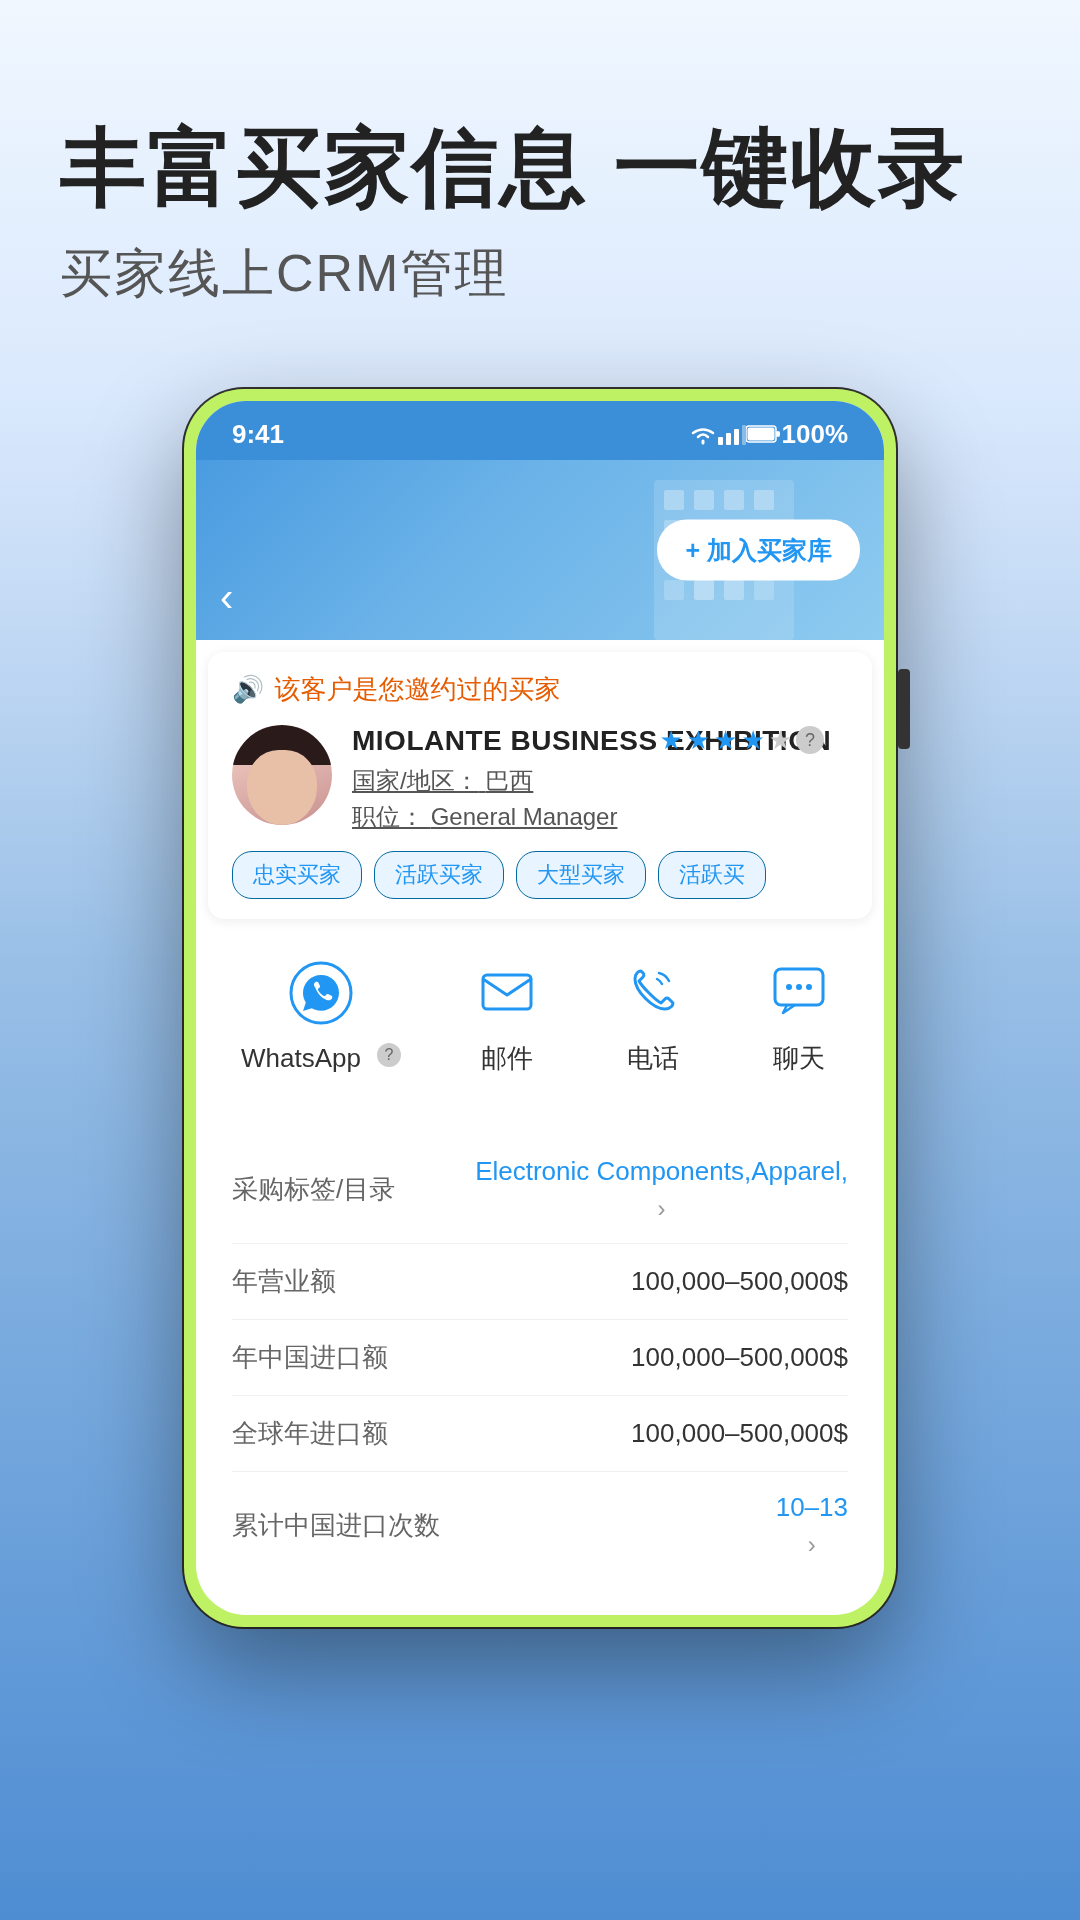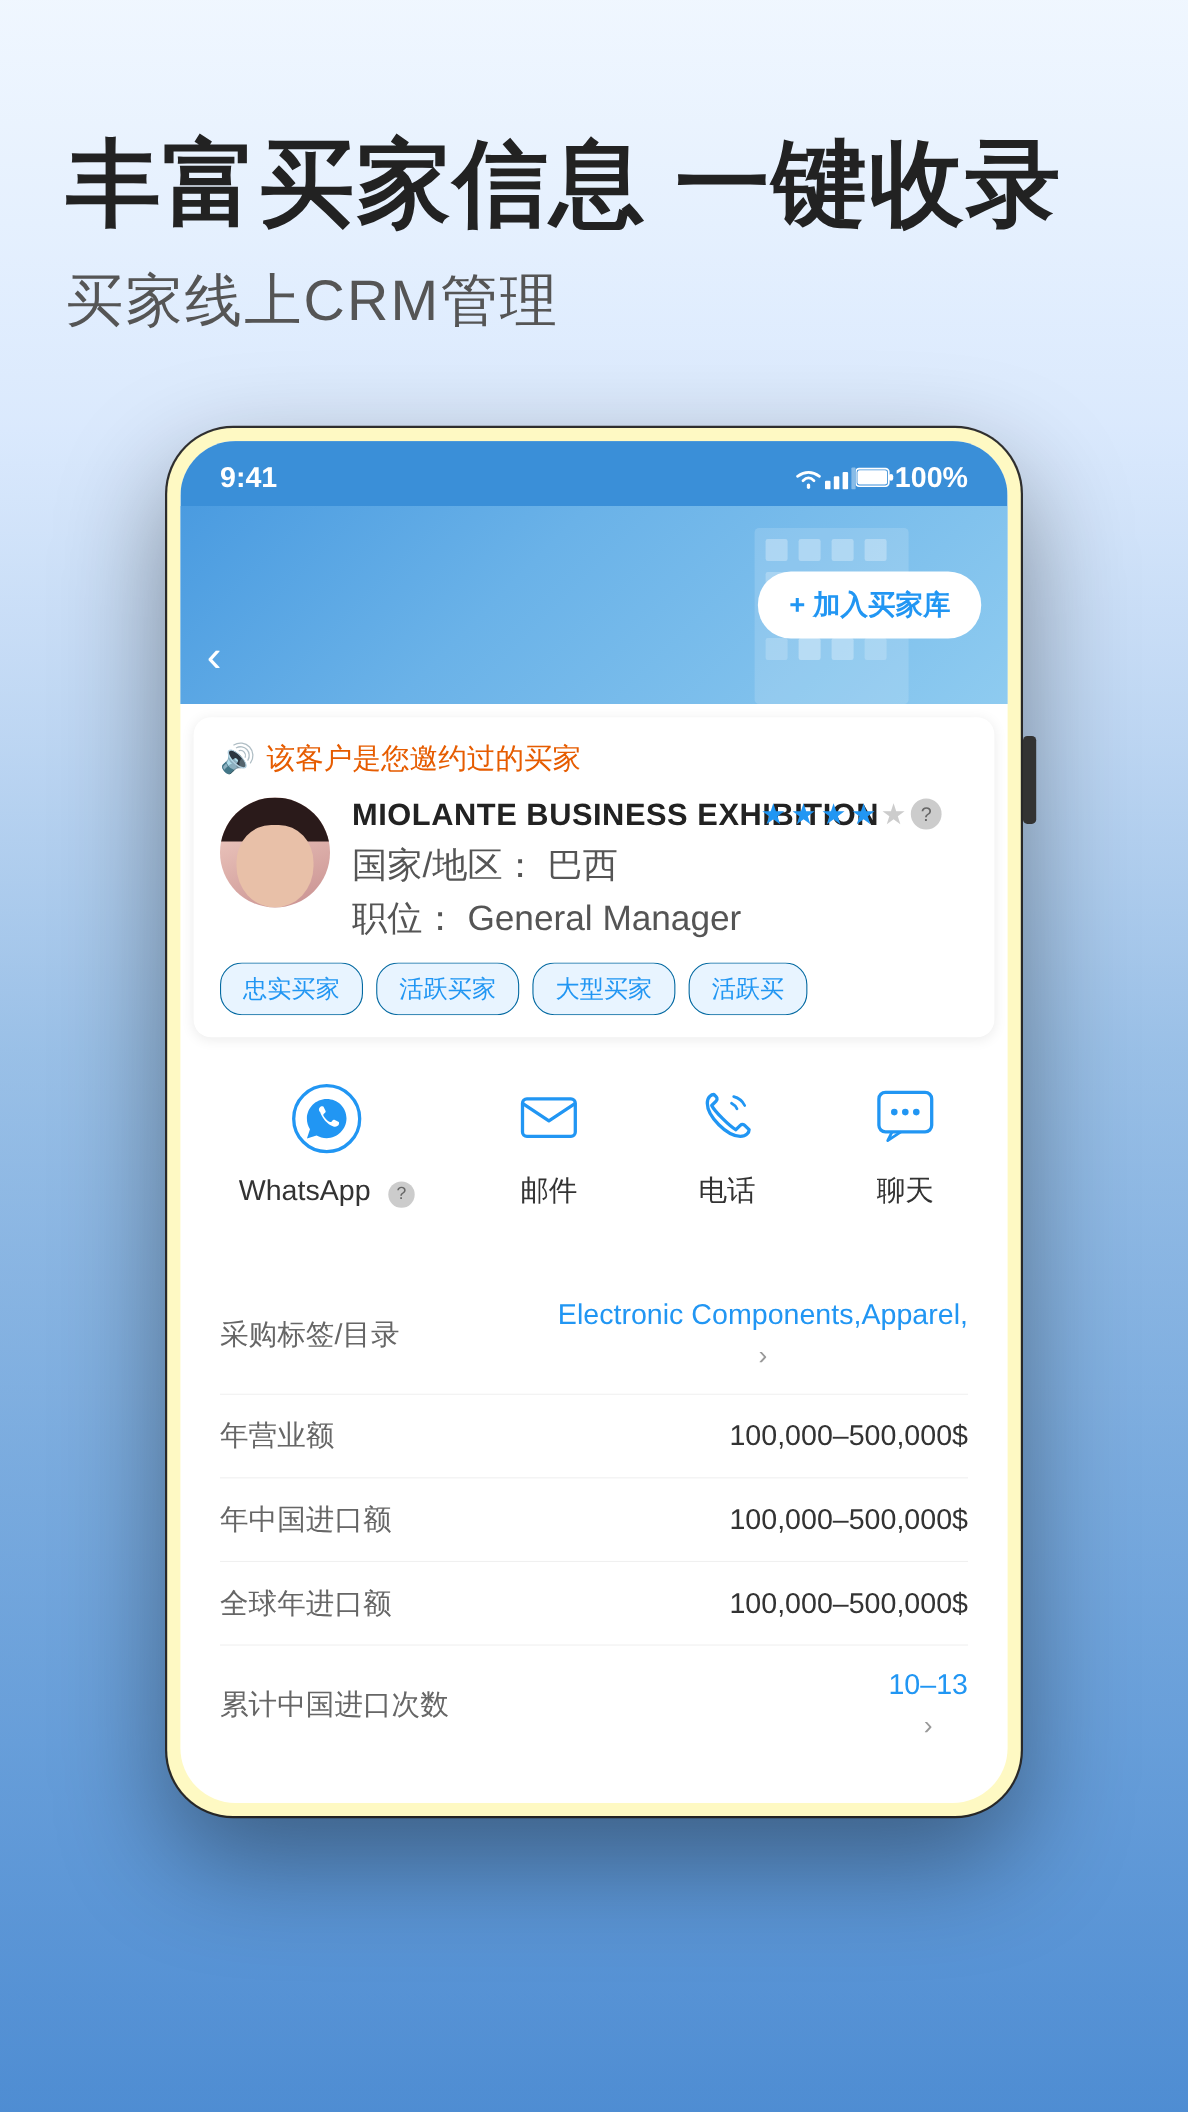--- a/index.html
+++ b/index.html
@@ -50,22 +50,22 @@
     }
 
     
     .phone-wrapper {
       display: flex;
       justify-content: center;
       margin-top: 20px;
     }
 
     .phone-frame {
-      width: 776px;
-      background: #fef9c3;
+      width: 712px;
+      background: #bef264;
       border-radius: 60px;
       padding: 12px;
       box-shadow: 0 40px 100px rgba(0,0,0,0.4), 0 0 0 2px #333;
       position: relative;
     }
 
     .phone-inner {
       background: #fff;
       border-radius: 50px;
       overflow: hidden;
@@ -184,23 +184,24 @@
 
     .company-name {
       font-size: 28px;
       font-weight: 700;
       color: #222;
       letter-spacing: 0.5px;
       margin-bottom: 8px;
     }
 
     .detail-row {
-      font-size: 32px;
+      font-size: 24px;
       color: #555;
       margin-bottom: 4px;
+      text-decoration: underline;
     }
 
     .stars-row {
       display: flex;
       align-items: center;
       gap: 4px;
       position: absolute;
       right: 24px;
       top: 0;
     }
@@ -274,21 +275,21 @@
 
     .action-icon-svg {
       width: 64px;
       height: 64px;
     }
 
     .action-label {
       font-size: 26px;
       color: #333;
       display: flex;
-      align-items: flex-end;
+      align-items: flex-start;
       gap: 16px;
     }
 
     
     .info-card {
       background: white;
       margin: 12px;
       border-radius: 16px;
       padding: 24px;
     }

